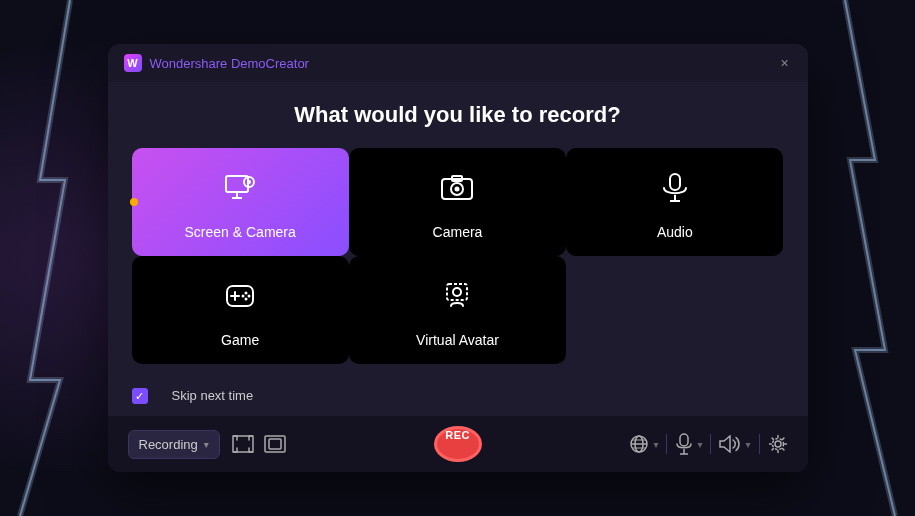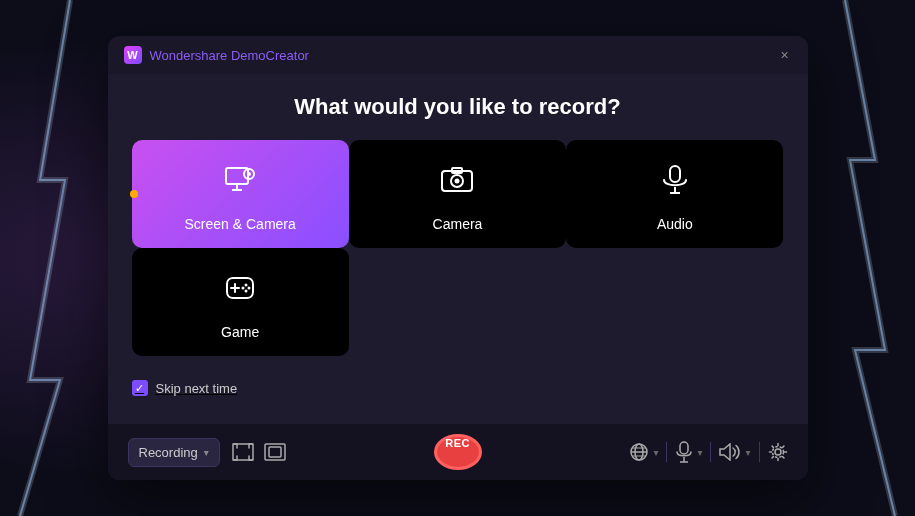--- a/index.html
+++ b/index.html
@@ -72,21 +72,21 @@
       border: none;
       color: #888;
       cursor: pointer;
       font-size: 14px;
       display: flex;
       align-items: center;
       justify-content: center;
     }
 
     .main-content {
-      padding: 20px 24px 16px 24px;
+      padding: 20px 24px 0 24px;
     }
 
     .page-heading {
       text-align: center;
       color: #ffffff;
       font-size: 22px;
       font-weight: 600;
       margin-bottom: 20px;
     }
 
@@ -132,24 +132,23 @@
       top: 50%;
       transform: translateY(-50%);
       width: 8px;
       height: 8px;
       background: #ffaa00;
       border-radius: 50%;
     }
 
     .checkbox-row {
       display: flex;
-      align-items: flex-end;
-      gap: 8px;
+      align-items: flex-start;
+      gap: 24px;
       padding: 8px 0 12px 0;
-      text-decoration: underline;
     }
 
     .checkbox {
       width: 16px;
       height: 16px;
       background: #7c4dff;
       border-radius: 3px;
       display: flex;
       align-items: center;
       justify-content: center;
@@ -345,20 +344,30 @@
             <line x1="9" y1="18" x2="17" y2="18" stroke="white" stroke-width="2" stroke-linecap="round"></line>
             <circle cx="24" cy="15" r="1.5" fill="white"></circle>
             <circle cx="27" cy="18" r="1.5" fill="white"></circle>
             <circle cx="21" cy="18" r="1.5" fill="white"></circle>
             <circle cx="24" cy="21" r="1.5" fill="white"></circle>
           </svg>
         </div>
         <span class="card-label">Game</span>
       </div>
 
+      <div class="card">
+        <div class="card-icon">
+          <svg width="36" height="36" viewBox="0 0 36 36" fill="none" xmlns="http://www.w3.org/2000/svg">
+            <rect x="8" y="6" width="20" height="16" rx="2" stroke="white" stroke-width="2" fill="none" stroke-dasharray="3 2"></rect>
+            <circle cx="18" cy="14" r="4" stroke="white" stroke-width="2" fill="none"></circle>
+            <path d="M12 28 C12 24 24 24 24 28" stroke="white" stroke-width="2" fill="none" stroke-linecap="round"></path>
+          </svg>
+        </div>
+        <span class="card-label">Virtual Avatar</span>
+      </div>
 
     </div>
 
     <div class="checkbox-row">
       <div class="checkbox"></div>
       <span class="checkbox-label">Skip next time</span>
     </div>
   </div>
 
   <div class="bottom-bar">

